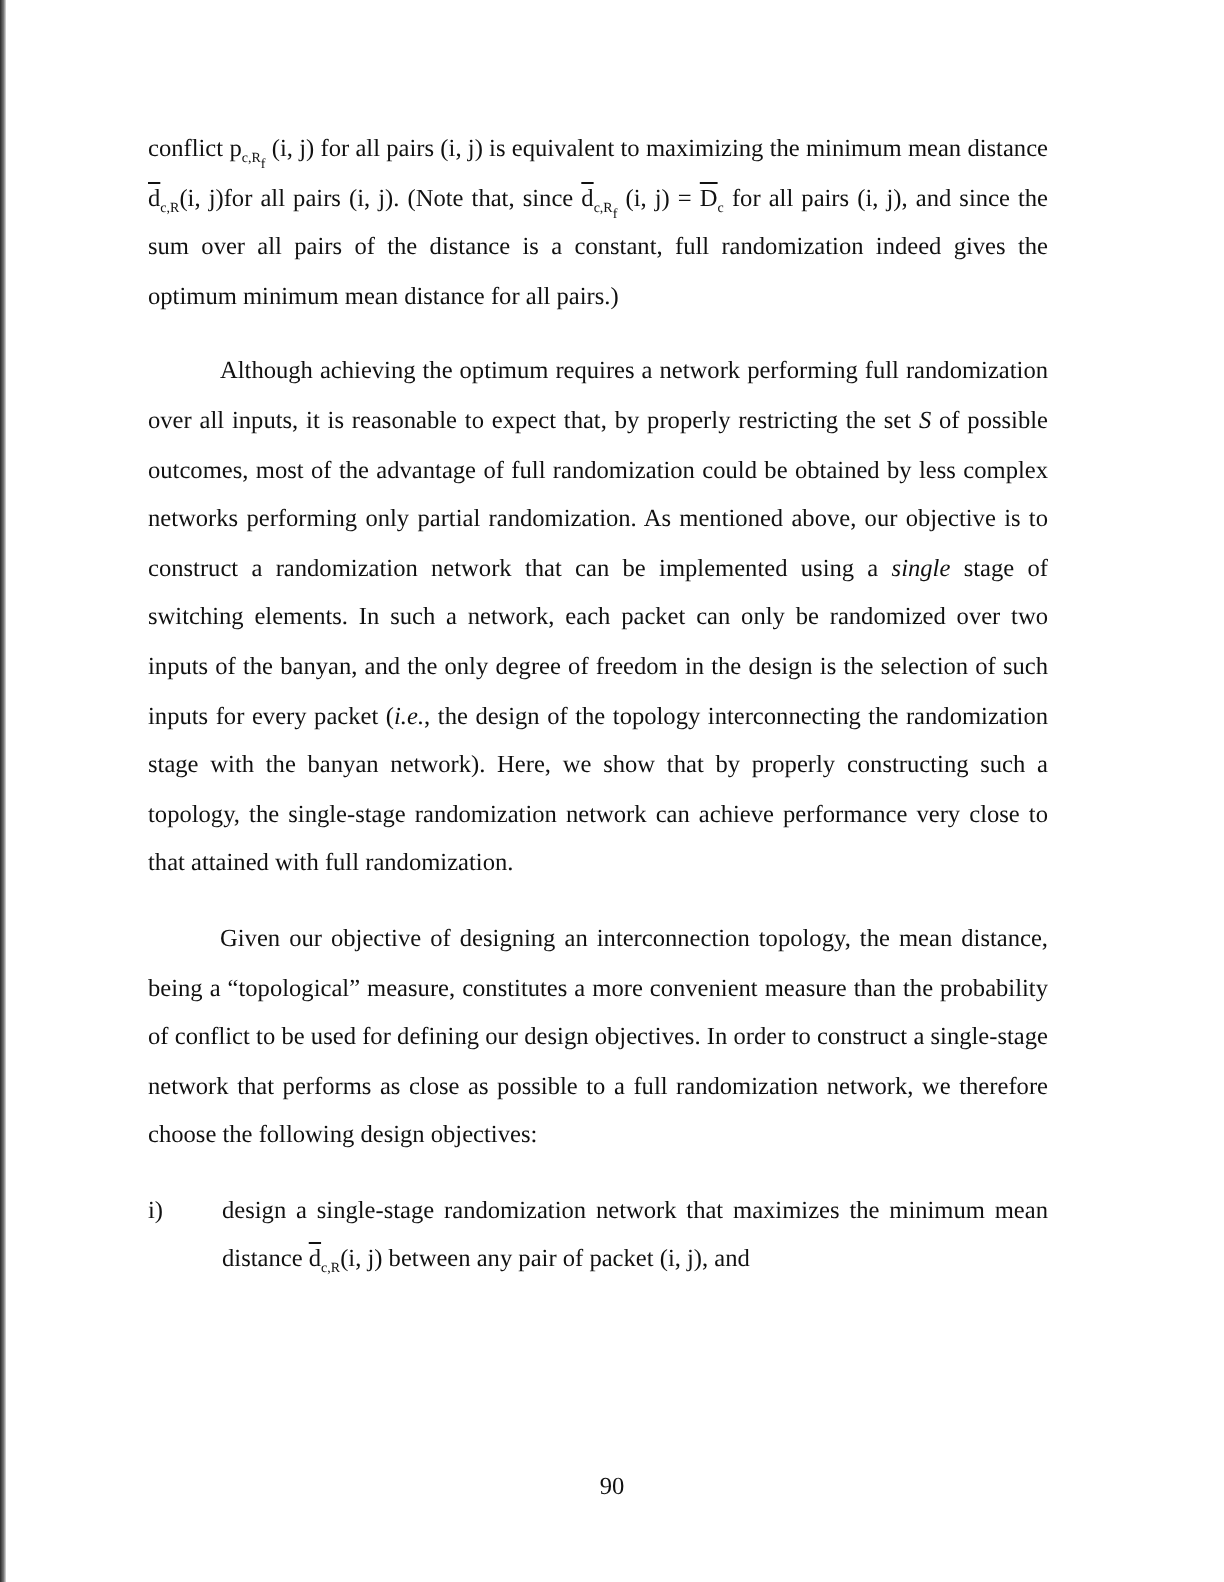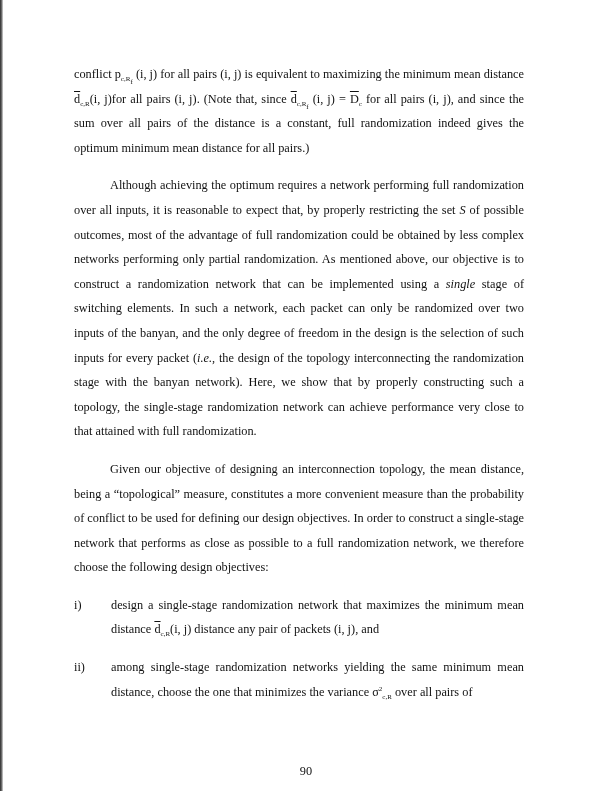--- a/index.html
+++ b/index.html
@@ -19,40 +19,37 @@
   .p.indent { text-indent: 36px; }
   .math { white-space: nowrap; }
   .ov { text-decoration: overline; }
   sub, sup { font-size: 7px; line-height: 0; }
   sub { vertical-align: -3px; }
   sup { vertical-align: 5px; }
   .list { margin: 0; padding: 0; list-style: none; }
   .item { position: relative; padding-left: 37px; margin: 0 0 13px 0; text-align: justify; }
   .marker { position: absolute; left: 0; top: 0; }
   .pagenum {
-    position: absolute; top: 764px; left: 0; width: 612px; text-align: center;
+    position: absolute; top: 736px; left: 0; width: 612px; text-align: center;
     font-size: 12.3px;
   }
 </style>
 </head>
 <body>
 
 <div class="edge"></div>
 
 <div class="page">
 
   <p class="p"><span>conflict </span><span class="math"><span>p</span><sub><span>c,R</span><sub>f</sub></sub> <span>(i, j)</span></span><span> for all pairs (i, j) is equivalent to maximizing the minimum mean distance </span><span class="math"><span class="ov">d</span><sub>c,R</sub><span>(i, j)</span></span><span>for all pairs (i, j). (Note that, since </span><span class="math"><span class="ov">d</span><sub><span>c,R</span><sub>f</sub></sub> <span>(i, j) = </span><span class="ov">D</span><sub>c</sub></span><span> for all pairs (i, j), and since the sum over all pairs of the distance is a constant, full randomization indeed gives the optimum minimum mean distance for all pairs.)</span></p>
 
   <p class="p indent"><span>Although achieving the optimum requires a network performing full randomization over all inputs, it is reasonable to expect that, by properly restricting the set </span><i>S</i><span> of possible outcomes, most of the advantage of full randomization could be obtained by less complex networks performing only partial randomization. As mentioned above, our objective is to construct a randomization network that can be implemented using a </span><i>single</i><span> stage of switching elements. In such a network, each packet can only be randomized over two inputs of the banyan, and the only degree of freedom in the design is the selection of such inputs for every packet (</span><i>i.e.</i><span>, the design of the topology interconnecting the randomization stage with the banyan network). Here, we show that by properly constructing such a topology, the single-stage randomization network can achieve performance very close to that attained with full randomization.</span></p>
 
   <p class="p indent">Given our objective of designing an interconnection topology, the mean distance, being a “topological” measure, constitutes a more convenient measure than the probability of conflict to be used for defining our design objectives. In order to construct a single-stage network that performs as close as possible to a full randomization network, we therefore choose the following design objectives:</p>
 
   <ul class="list">
     <li class="item">
-      <span class="marker">i)</span><span>design a single-stage randomization network that maximizes the minimum mean distance </span><span class="math"><span class="ov">d</span><sub>c,R</sub><span>(i, j)</span></span><span> distance any pair of packets (i, j), and</span>
-    </li>
-    <li class="item">
-      <span class="marker">ii)</span><span>among single-stage randomization networks yielding the same minimum mean distance, choose the one that minimizes the variance </span><span class="math"><span>σ</span><sup>2</sup><sub>c,R</sub></span><span> over all pairs of</span>
+      <span class="marker">i)</span><span>design a single-stage randomization network that maximizes the minimum mean distance </span><span class="math"><span class="ov">d</span><sub>c,R</sub><span>(i, j)</span></span><span> between any pair of packet (i, j), and</span>
     </li>
   </ul>
 </div>
 
 <div class="pagenum">90</div>
 
 </body></html>

